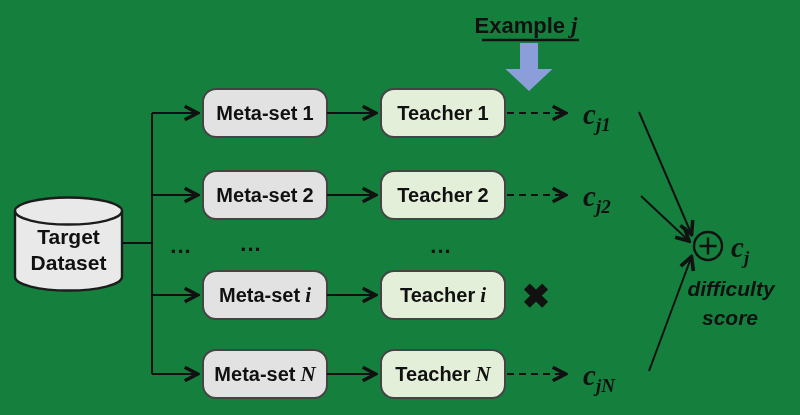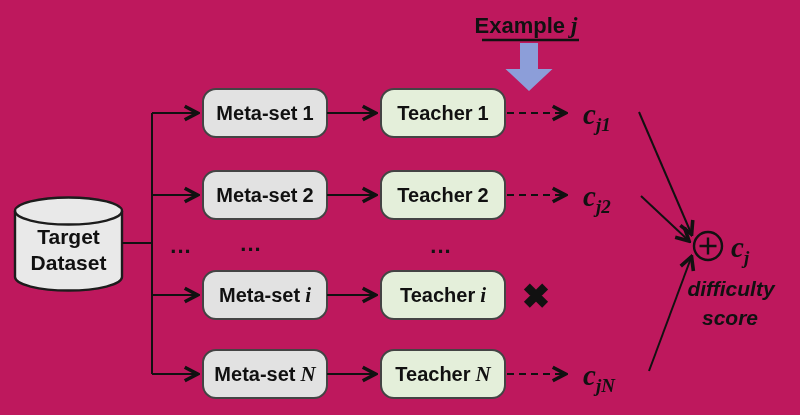--- a/index.html
+++ b/index.html
@@ -1,16 +1,16 @@
 <!DOCTYPE html>
 <html><head>
 <meta charset="utf-8">
 <style>
   html,body{margin:0;padding:0;background:#fff;}
-  .stage{width:800px;height:415px;position:relative;background:#be185d;overflow:hidden;}
+  .stage{width:800px;height:415px;position:relative;background:#15803d;overflow:hidden;}
   svg text{font-family:"Liberation Sans",sans-serif;fill:#111;}
   .lbl{font-weight:700;font-size:20px;}
   .dots{font-weight:700;font-size:22px;letter-spacing:1px;}
   .mvar{font-family:"Liberation Serif",serif;font-style:italic;font-weight:700;font-size:21px;}
   .math{font-family:"Liberation Serif",serif;font-style:italic;font-weight:700;}
   .cmain{font-size:29px;}
   .csub{font-size:19px;}
   .cap{font-style:italic;font-weight:700;font-size:21px;}
   .xmark{font-weight:700;font-size:34px;}
   .ink{stroke:#111;stroke-width:2;fill:none;}

